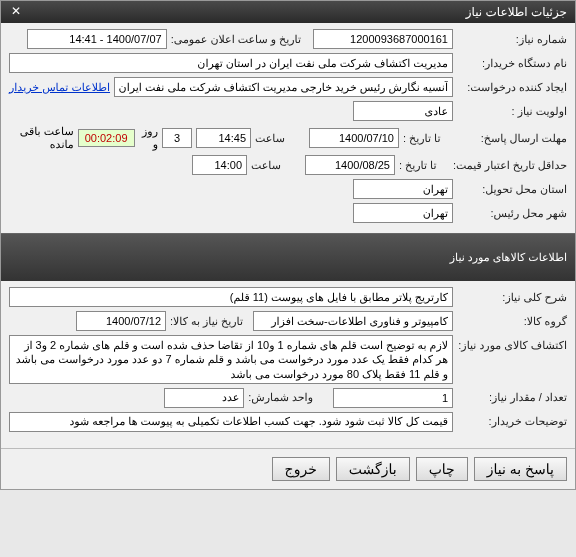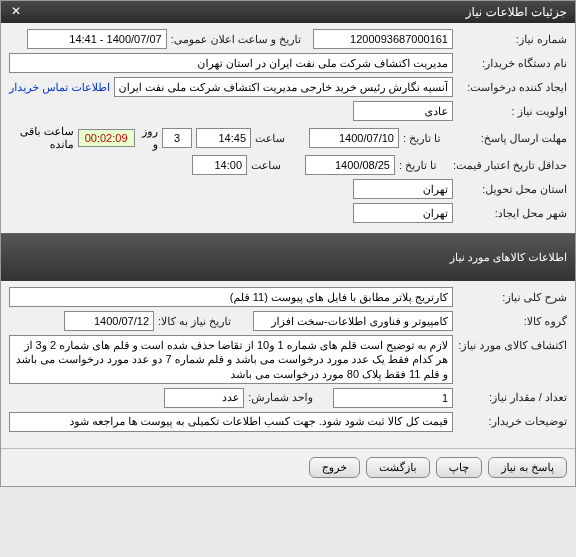--- a/index.html
+++ b/index.html
@@ -71,38 +71,39 @@
   line-height: 1.3;
 }
 .countdown {
   background: #e6ffcc;
   border: 1px solid #888;
   padding: 2px 6px;
   color: #c00000;
 }
 .link {
   color: #0033cc;
+  text-decoration: underline;
   cursor: pointer;
 }
 .buttons {
   display: flex;
   gap: 6px;
   padding: 8px;
   justify-content: flex-start;
   border-top: 1px solid #bbb;
   margin-top: 6px;
 }
 .btn {
   background: linear-gradient(#f8f8f8, #ddd);
   border: 1px solid #888;
   padding: 3px 12px;
   font-family: inherit;
-  font-size: 11px;
+  font-size: 14px;
   cursor: pointer;
-  border-radius: 6px;
+  border-radius: 0;
 }
 .flex1 { flex: 1; }
 </style>
 </head>
 <body>
 
 <div class="window">
 
   <div class="title-bar">
     <span>جزئیات اطلاعات نیاز</span>
@@ -153,39 +154,39 @@
       <span class="label-sm">ساعت</span>
       <input type="text" class="field" style="width: 55px;" readonly="" value="14:00">
     </div>
 
     <div class="row">
       <span class="label">استان محل تحویل:</span>
       <input type="text" class="field" style="width: 100px;" readonly="" value="تهران">
     </div>
 
     <div class="row">
-      <span class="label">شهر محل ایجاد:</span>
+      <span class="label">شهر محل رئیس:</span>
       <input type="text" class="field" style="width: 100px;" readonly="" value="تهران">
     </div>
 
   </div>
 
   <div class="section-header">اطلاعات کالاهای مورد نیاز</div>
 
   <div class="form-area">
 
     <div class="row">
       <span class="label">شرح کلی نیاز:</span>
       <input type="text" class="field flex1" readonly="" value="کارتریج پلاتر مطابق با فایل های پیوست (11 قلم)" style="">
     </div>
 
     <div class="row">
       <span class="label">گروه کالا:</span>
       <input type="text" class="field" style="width: 200px;" readonly="" value="کامپیوتر و فناوری اطلاعات-سخت افزار">
-      <span class="label-sm" style="min-width:auto;margin-right:18px">تاریخ نیاز به کالا:</span>
+      <span class="label-sm" style="min-width:auto;margin-right:6px">تاریخ نیاز به کالا:</span>
       <input type="text" class="field" style="width: 90px;" readonly="" value="1400/07/12">
     </div>
 
     <div class="row" style="align-items:flex-start">
       <span class="label" style="padding-top:4px">اکتشاف کالای مورد نیاز:</span>
       <textarea class="field flex1" rows="3" readonly="" style="">لازم به توضیح است قلم های شماره 1 و10 از تقاضا حذف شده است و قلم های شماره 2 و3 از هر کدام فقط یک عدد مورد درخواست می باشد و قلم شماره 7 دو عدد مورد درخواست می باشد و قلم 11 فقط پلاک 80 مورد درخواست می باشد</textarea>
     </div>
 
     <div class="row">
       <span class="label">تعداد / مقدار نیاز:</span>

